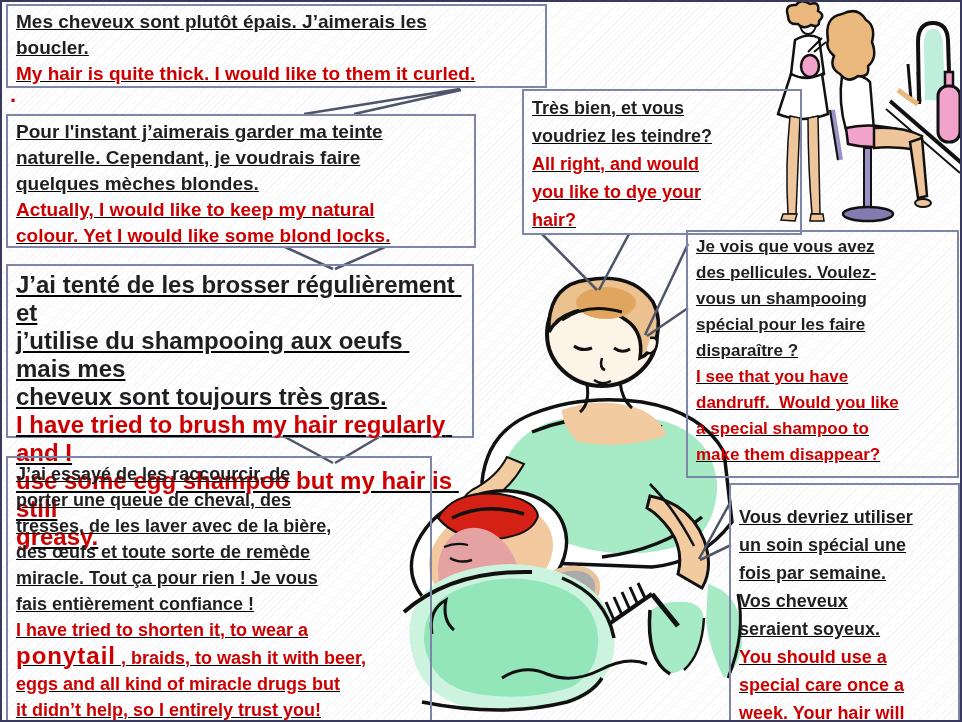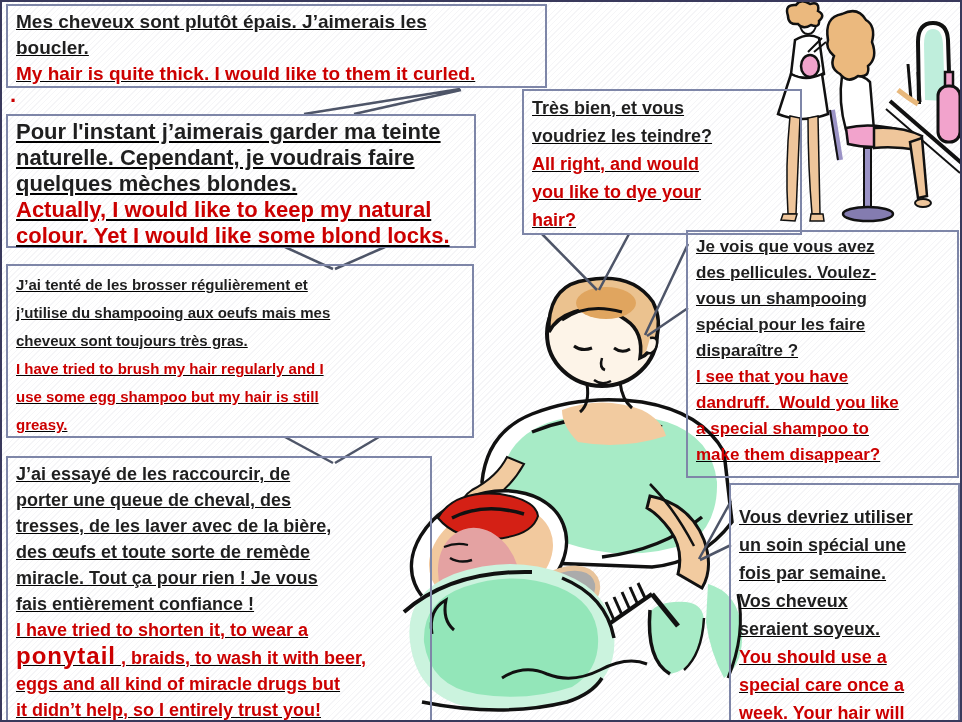--- a/index.html
+++ b/index.html
@@ -23,22 +23,22 @@
     z-index:2;
     font-weight:bold;
     letter-spacing:0px;
     text-decoration:underline;
   }
   .fr{display:block;white-space:pre-wrap;color:#1F1F1F;}
   .en{display:block;white-space:pre-wrap;color:#CC0000;}
   .en-inline{white-space:pre-wrap;color:#CC0000;}
   .en-big{white-space:pre-wrap;color:#CC0000;font-size:24px;letter-spacing:1px;}
   .b1{left:4px;top:2px;width:541px;height:84px;font-size:19px;line-height:26px;}
-  .b2{left:4px;top:112px;width:470px;height:134px;font-size:22px;line-height:26px;}
-  .b3{left:4px;top:262px;width:468px;height:174px;font-size:15px;line-height:28px;padding-top:5px;}
+  .b2{left:4px;top:112px;width:470px;height:134px;font-size:19px;line-height:26px;}
+  .b3{left:4px;top:262px;width:468px;height:174px;font-size:24px;line-height:28px;padding-top:5px;}
   .b4{left:4px;top:454px;width:426px;height:266px;font-size:18px;line-height:26px;}
   .b5{left:520px;top:87px;width:280px;height:146px;font-size:18px;line-height:28px;}
   .b6{left:684px;top:228px;width:273px;height:248px;font-size:17px;line-height:26px;padding-top:2px;}
   .b7{left:727px;top:481px;width:231px;height:305px;font-size:18px;line-height:28px;padding-top:18px;}
   #overflow-dot{
     position:absolute;left:8px;top:80px;z-index:3;
     color:#CC0000;font-weight:bold;font-size:22px;
   }
 </style>
 </head>

